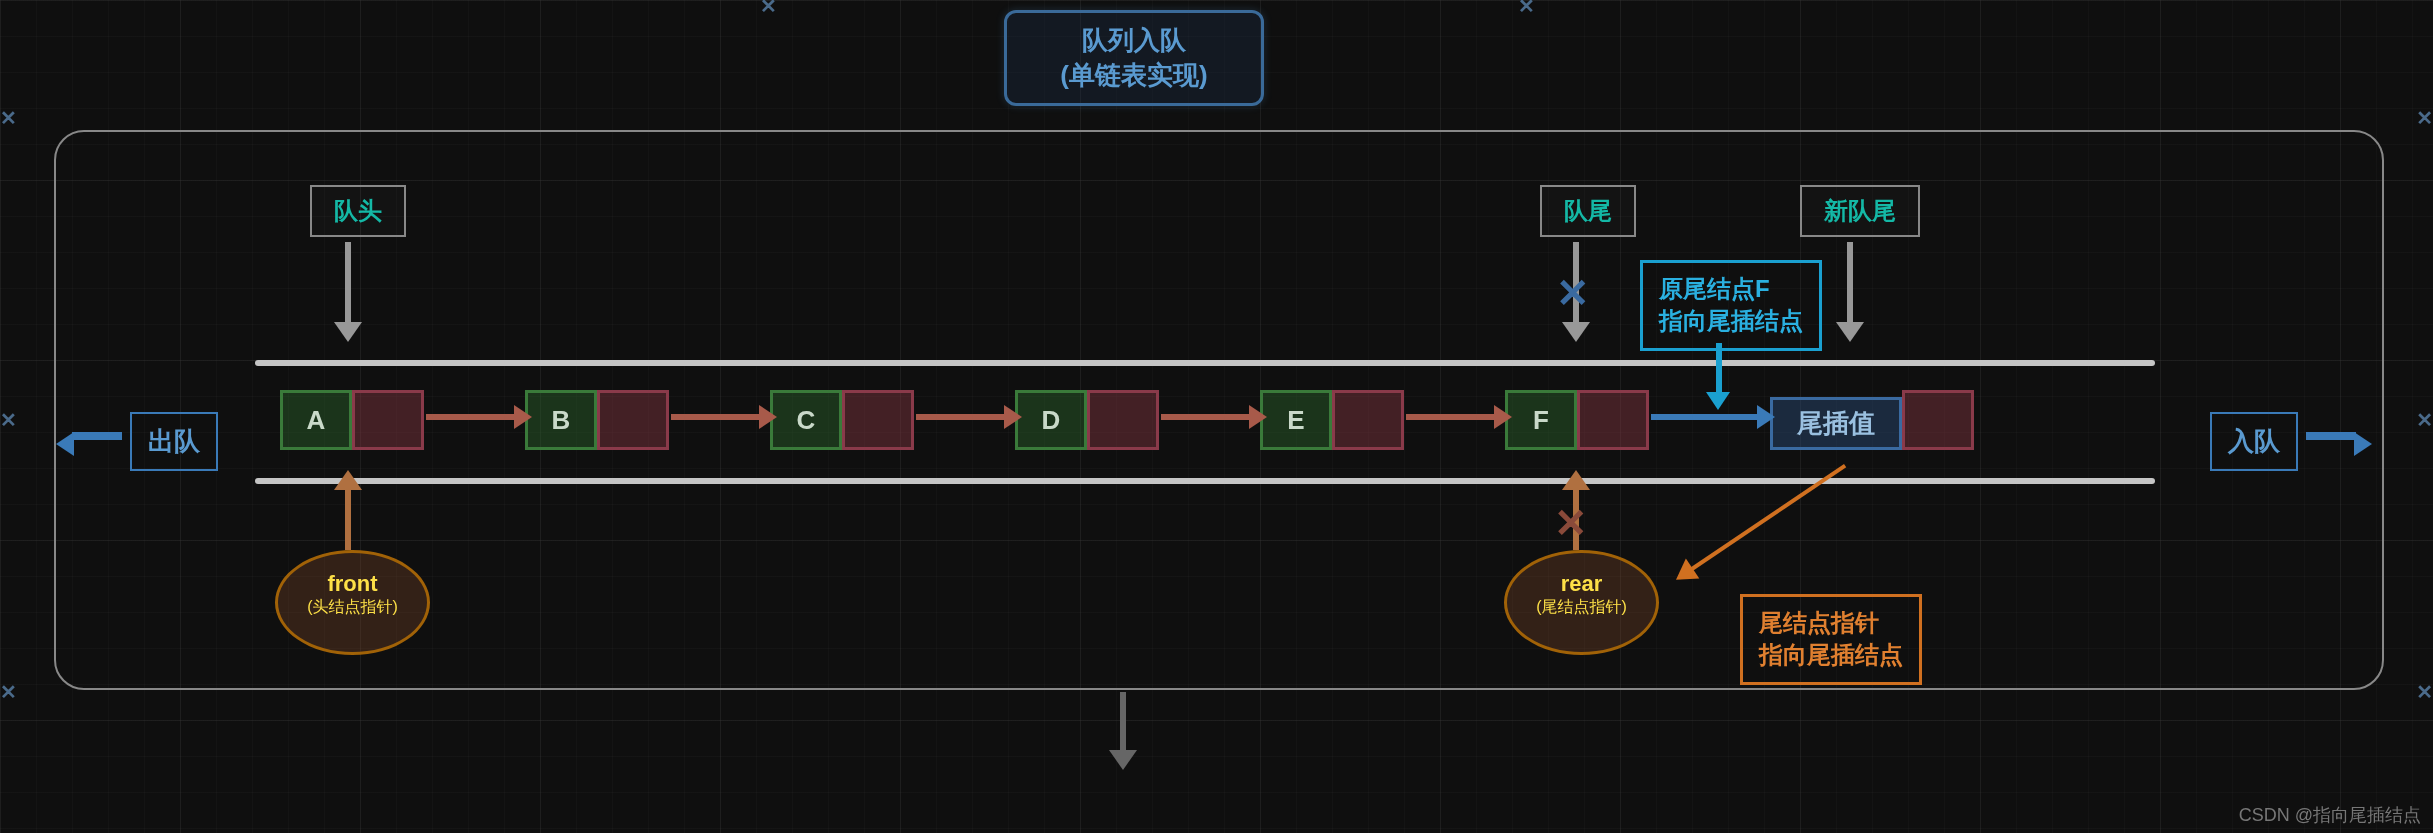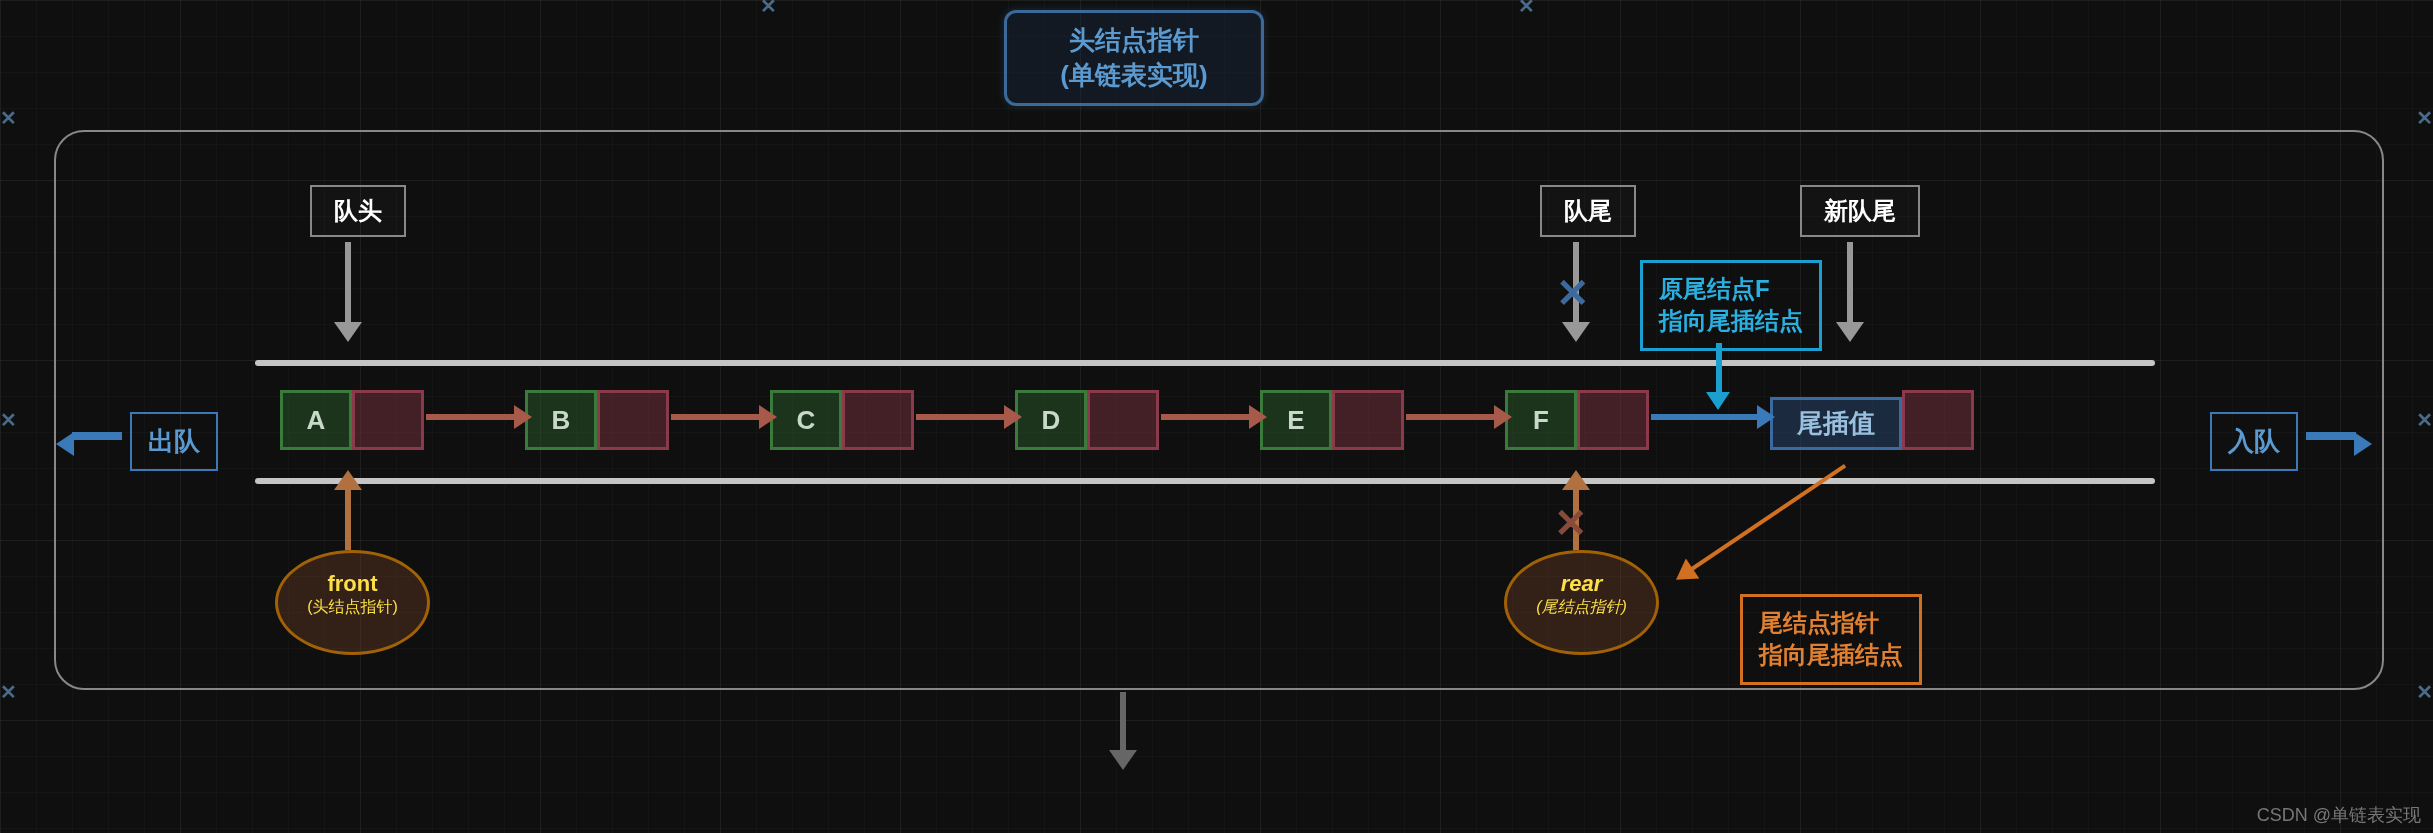--- a/index.html
+++ b/index.html
@@ -28,21 +28,21 @@
   .outer-frame {
     position:absolute; left:54px; top:130px; width:2330px; height:560px;
     border:2px solid #888; border-radius:30px;
   }
   
   .lbl {
     position:absolute; border:2px solid; padding:8px 22px;
     font-size:24px; font-weight:bold; text-align:center;
     background: rgba(255,255,255,0.02);
   }
-  .lbl.gray { color:#ffffff; border-color:#888; }
+  .lbl.gray { color:#14b8a6; border-color:#888; }
   
   .v-arrow { position:absolute; width:40px; text-align:center; }
   .v-arrow .shaft { width:6px; margin:0 auto; background:#989898; }
   .v-arrow .headD { width:0;height:0;margin:0 auto;border-left:14px solid transparent;border-right:14px solid transparent;border-top:20px solid #989898; }
   .x-mark { position:absolute; color:#3a6aa0; font-size:40px; font-weight:bold; }
   .x-mark.brown { color:#8a4a3a; }
   
   .qline { position:absolute; left:255px; height:6px; width:1900px; background:#c5c5c5; border-radius:3px; }
   
   .node { position:absolute; top:390px; display:flex; height:60px; }
@@ -85,21 +85,21 @@
 <div class="edge-x" style="left:0;top:106px">✕</div>
 <div class="edge-x" style="left:0;top:408px">✕</div>
 <div class="edge-x" style="left:0;top:680px">✕</div>
 <div class="edge-x" style="right:0;top:106px">✕</div>
 <div class="edge-x" style="right:0;top:408px">✕</div>
 <div class="edge-x" style="right:0;top:680px">✕</div>
 <div class="edge-x" style="left:760px;top:-6px">✕</div>
 <div class="edge-x" style="left:1518px;top:-6px">✕</div>
 
 <div class="title-box">
-  <div>头结点指针</div>
+  <div>队列入队</div>
   <div>(单链表实现)</div>
 </div>
 
 <div class="outer-frame"></div>
 
 <div class="lbl gray" style="left:310px; top:185px;">队头</div>
 <div class="v-arrow" style="left:328px; top:242px;">
   <div class="shaft" style="height:80px"></div>
     <div class="headD"></div>
 </div>
@@ -180,29 +180,29 @@
 <div class="ell" style="left:275px; top:550px; width:155px; height:105px;">
   <div>front</div>
   <div class="sub">(头结点指针)</div>
 </div>
 
 <div class="up-arrow" style="left:1562px;top:470px;width:28px;">
     <div class="head"></div>
     <div class="shaft"></div>
   </div>
 <div class="x-mark brown" style="left:1554px; top:500px;">✕</div>
-<div class="ell" style="left:1504px; top:550px; width:155px; height:105px;font-style:italic;">
+<div class="ell" style="left:1504px; top:550px; width:155px; height:105px;">
   <div>rear</div>
   <div class="sub">(尾结点指针)</div>
 </div>
 
 <div class="diag" style="--c:#d07020;left:1844px;top:464px;height:200px;background:#d07020;transform:rotate(56deg);">
 </div>
 
 <div class="note orange" style="left:1740px; top:594px;">
   <div>尾结点指针</div>
   <div>指向尾插结点</div>
 </div>
 
 <div style="position:absolute;left:1120px;top:692px;width:6px;height:60px;background:#666;"></div>
 <div style="position:absolute;left:1109px;top:750px;width:0;height:0;border-left:14px solid transparent;border-right:14px solid transparent;border-top:20px solid #666;"></div>
 
-<div class="watermark">CSDN @单链表实现</div>
+<div class="watermark">CSDN @指向尾插结点</div>
 
 </body></html>

